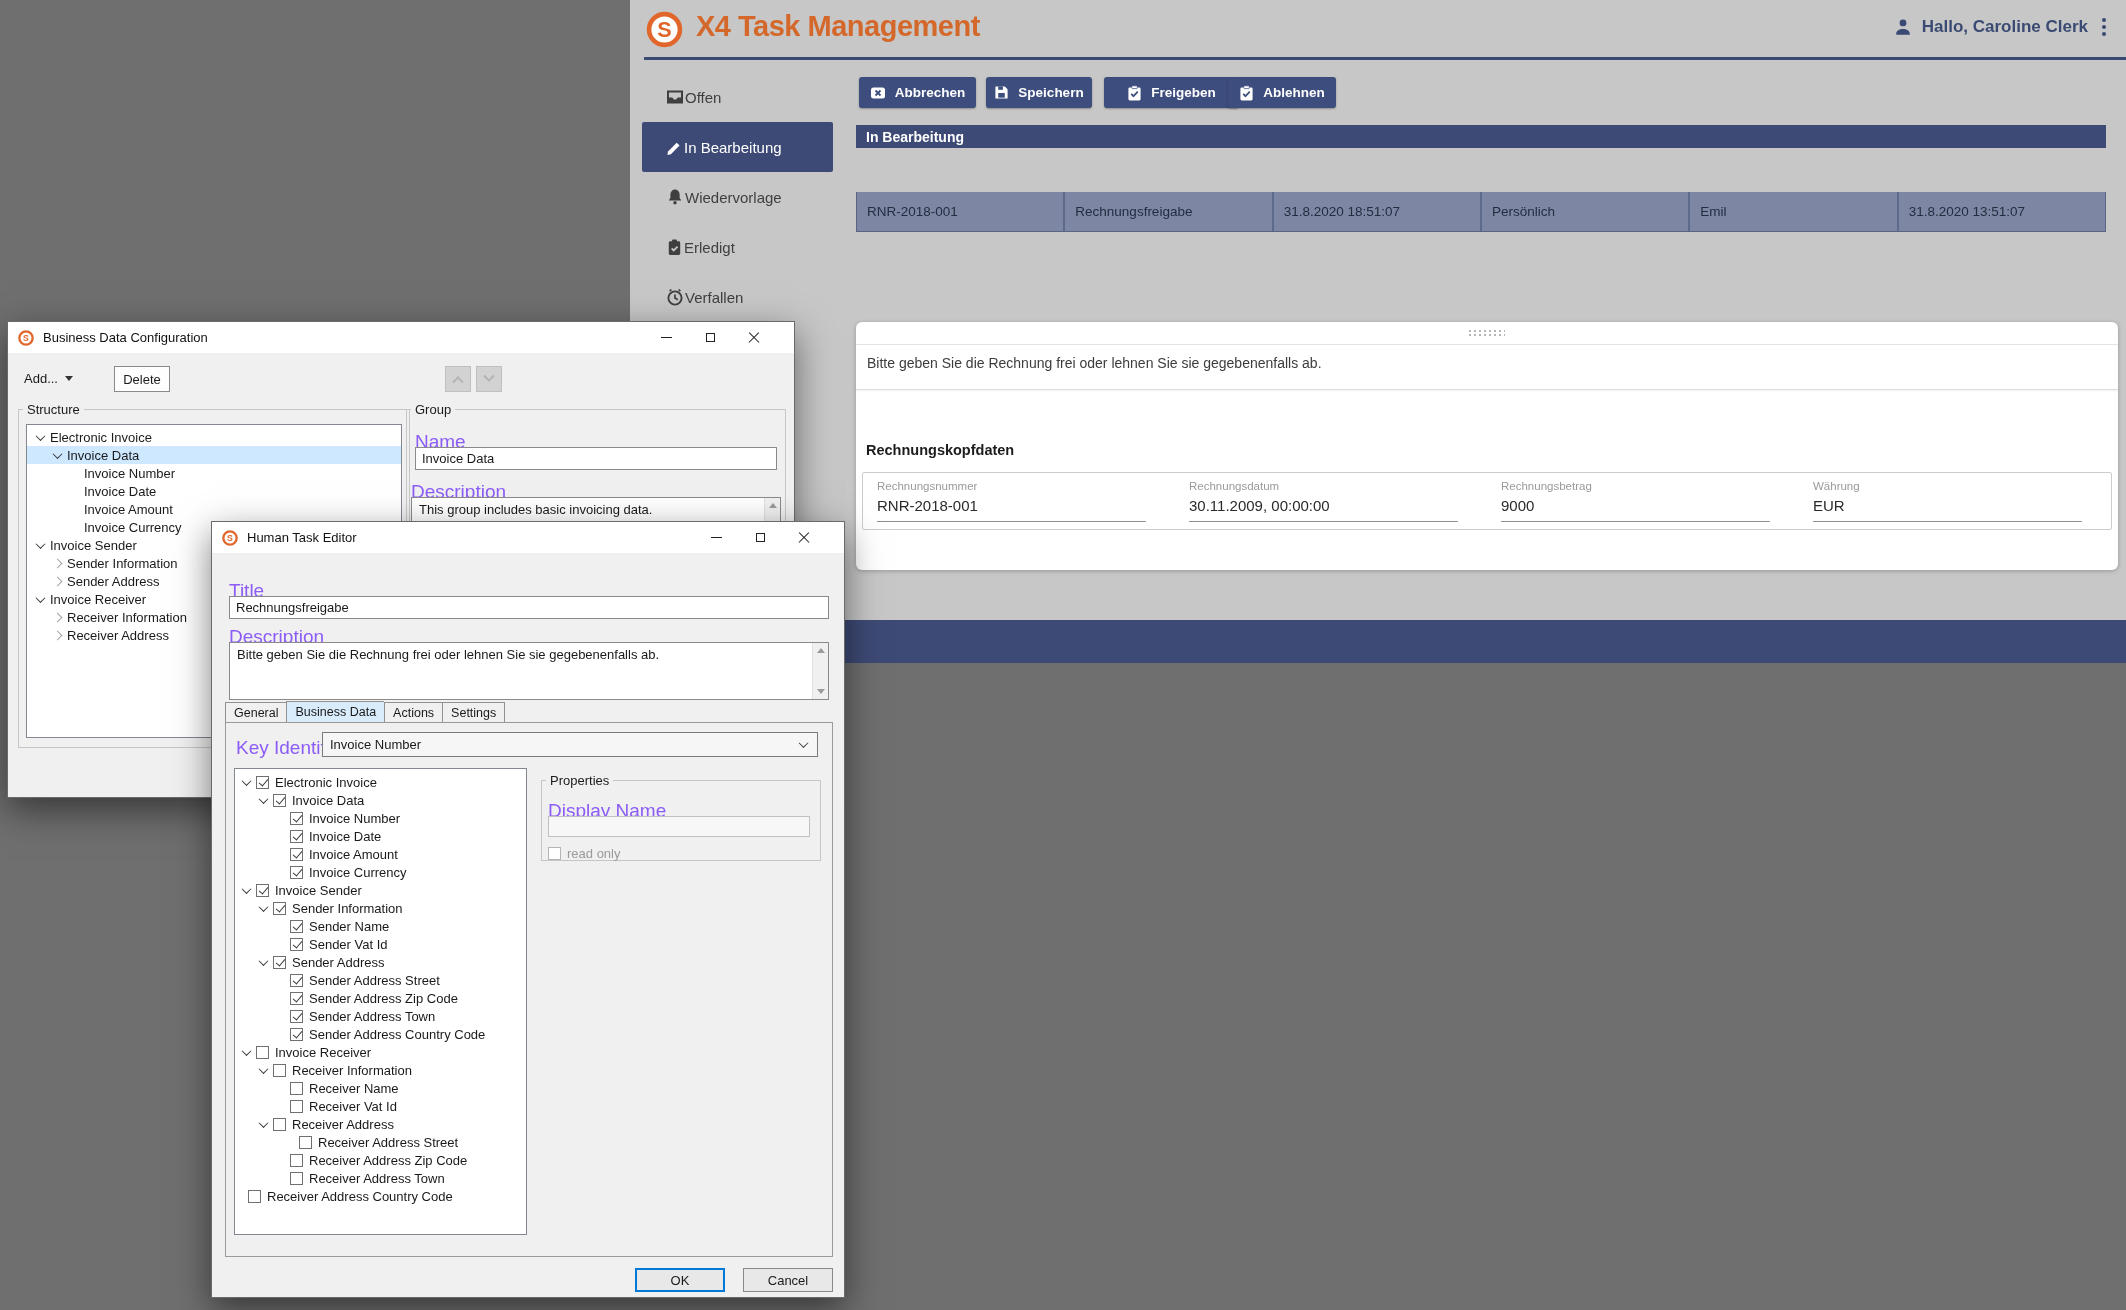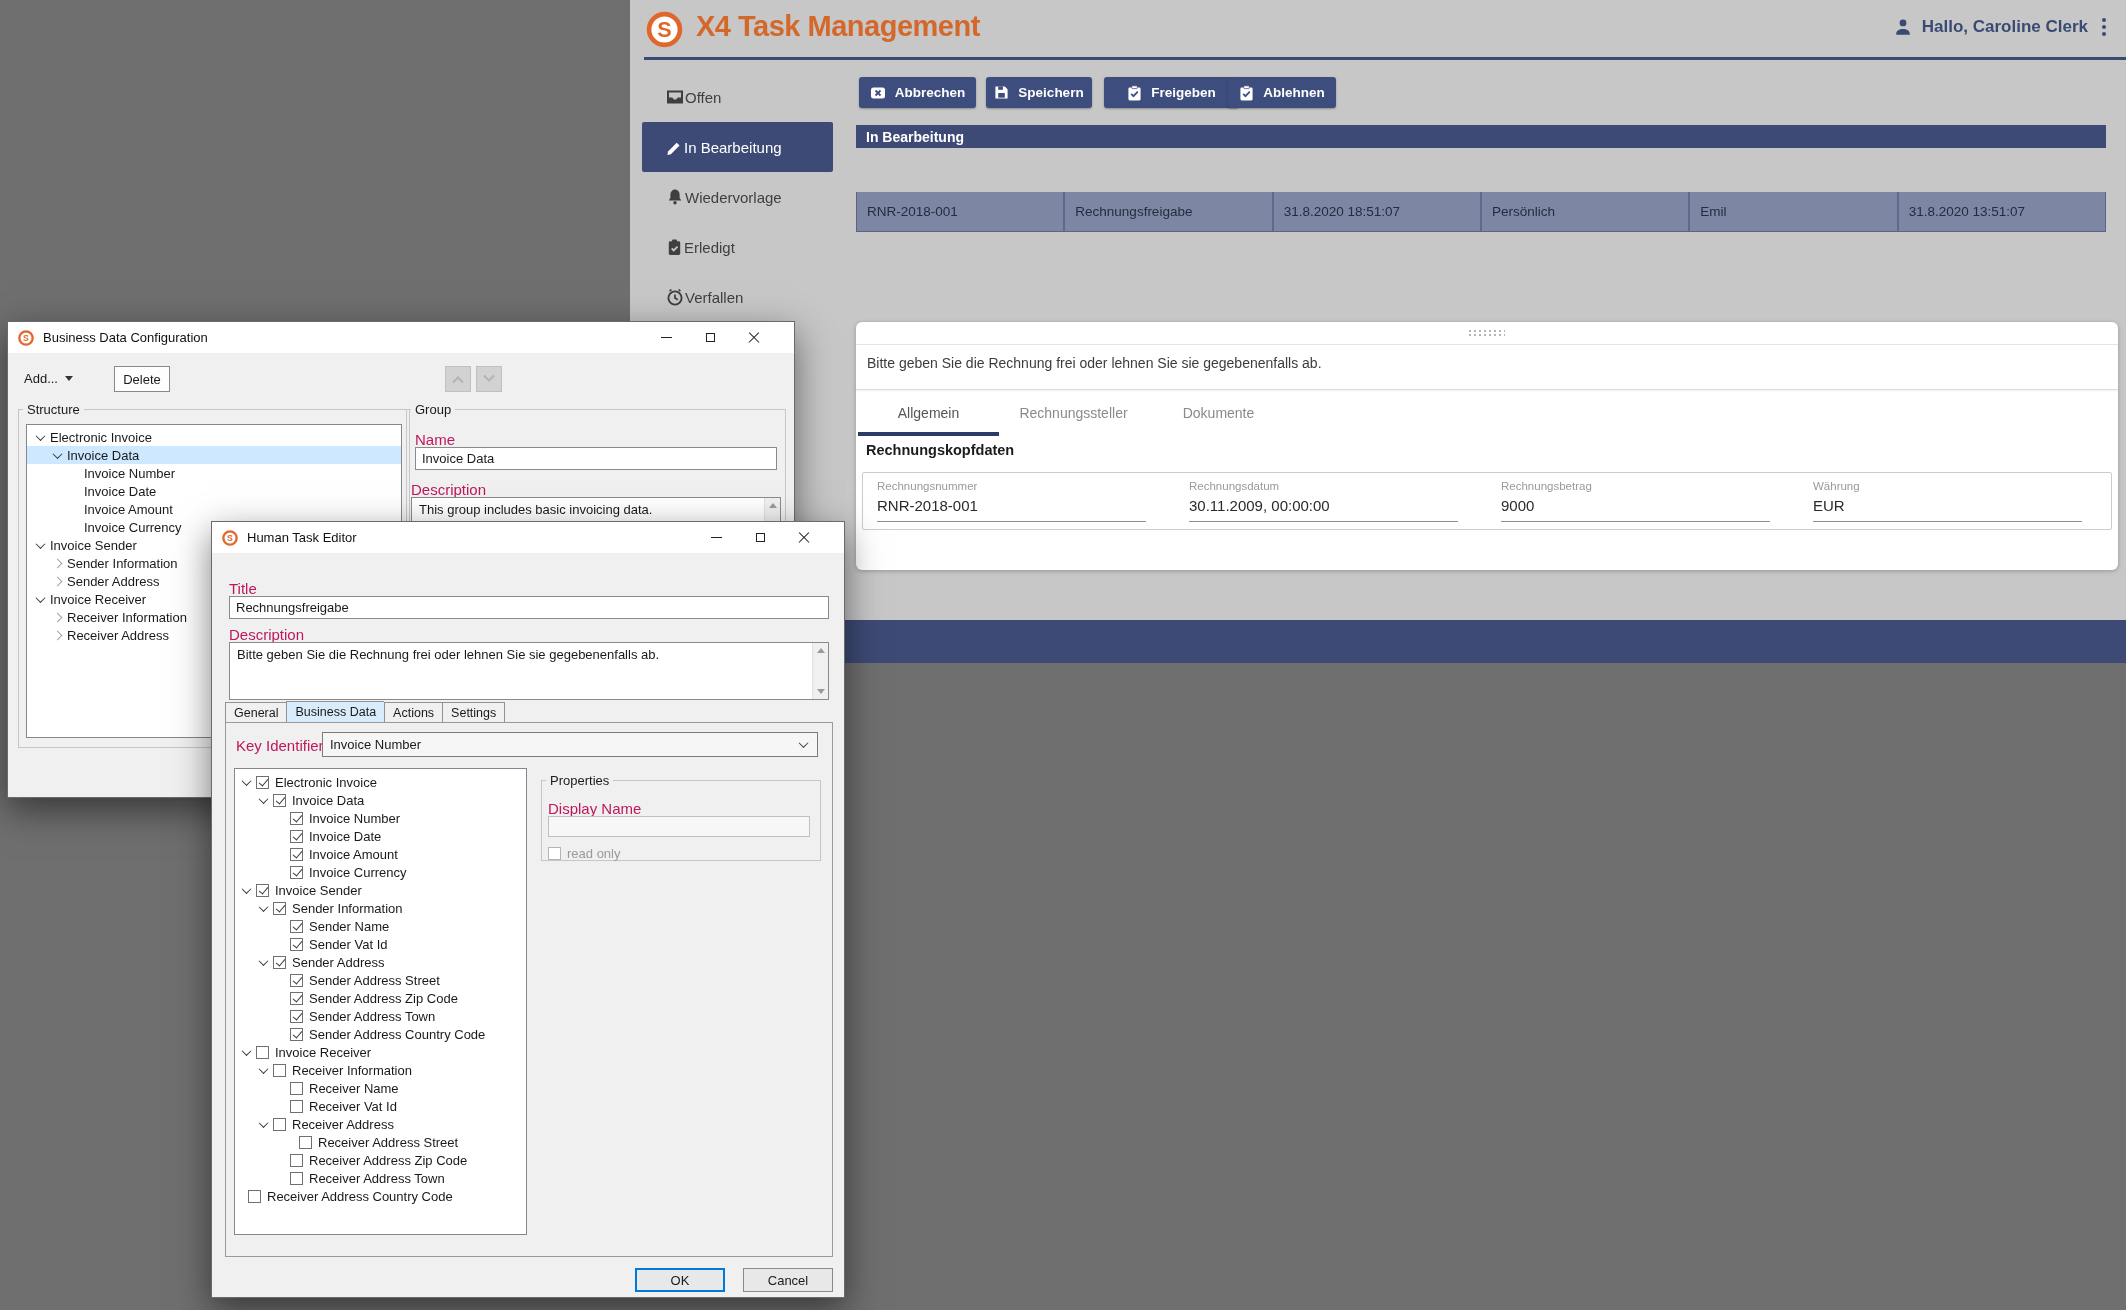--- a/index.html
+++ b/index.html
@@ -58,21 +58,21 @@
 .titlebar{position:absolute;left:0;top:0;right:0;height:31px;background:#fff;display:flex;align-items:center;padding-left:10px;gap:9px}
 .titlebar .t-title{font-size:13px;color:#111}
 .wbtns{margin-left:auto;display:flex;align-items:center;padding-right:18px}
 .wbtn{width:44px;height:31px;display:flex;align-items:center;justify-content:center;cursor:pointer}
 .glyph-min{width:11px;height:1px;background:#222}
 .glyph-max{width:9px;height:9px;border:1px solid #222}
 .glyph-close{position:relative;width:12px;height:12px}
 .glyph-close::before,.glyph-close::after{content:"";position:absolute;left:-1px;top:5px;width:14px;height:1.4px;background:#222}
 .glyph-close::before{transform:rotate(45deg)}
 .glyph-close::after{transform:rotate(-45deg)}
-.label13{font-size:15px;color:#be185d}
+.label13{font-size:19px;color:#8b5cf6}
 .textbox{background:#fff;border:1px solid #8a8a8a;font-size:13px;color:#1a1a1a;display:flex;align-items:center;padding-left:6px}
 .textarea{background:#fff;border:1px solid #8a8a8a;font-size:13px;color:#1a1a1a;position:relative}
 .textarea .ta-text{position:absolute;left:7px;top:4px;right:22px}
 .sb{position:absolute;right:0;top:0;bottom:0;width:16px;background:#f0f0f0;border-left:1px solid #e0e0e0}
 .tri-up{width:0;height:0;border-left:4px solid transparent;border-right:4px solid transparent;border-bottom:5px solid #9a9a9a;position:absolute;left:4px;top:5px}
 .tri-down{width:0;height:0;border-left:4px solid transparent;border-right:4px solid transparent;border-top:5px solid #9a9a9a;position:absolute;left:4px;bottom:5px}
 fieldset{border:1px solid #c6c6c6;position:absolute}
 legend{font-size:13px;color:#1a1a1a;padding:0 4px;margin-left:4px}
 
 
@@ -216,25 +216,20 @@
     </div>
 
   <div id="card">
     <div id="drag-handle">
         <div class="dots"></div>
         <div class="dots"></div>
       </div>
     <div id="card-div1"></div>
     <div id="task-msg">Bitte geben Sie die Rechnung frei oder lehnen Sie sie gegebenenfalls ab.</div>
     <div id="msg-sep"></div>
-    <div class="card-tabs">
-      <div class="card-tab active">Allgemein</div>
-      <div class="card-tab">Rechnungssteller</div>
-      <div class="card-tab">Dokumente</div>
-    </div>
     <div id="detail-heading">Rechnungskopfdaten</div>
     <div id="fields-box">
 
         <div class="field">
           <div class="f-label">Rechnungsnummer</div>
           <div class="f-value">RNR-2018-001</div>
         </div>
 
         <div class="field">
           <div class="f-label">Rechnungsdatum</div>

